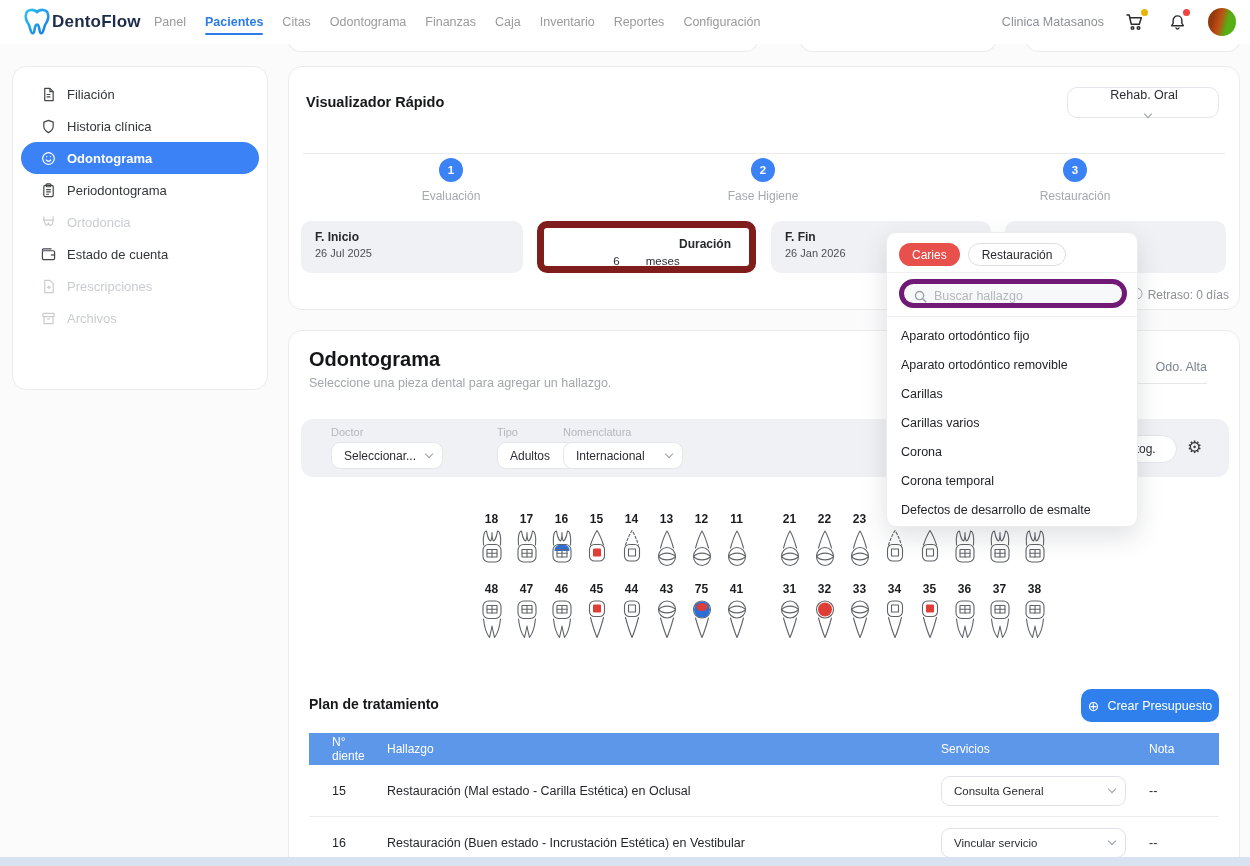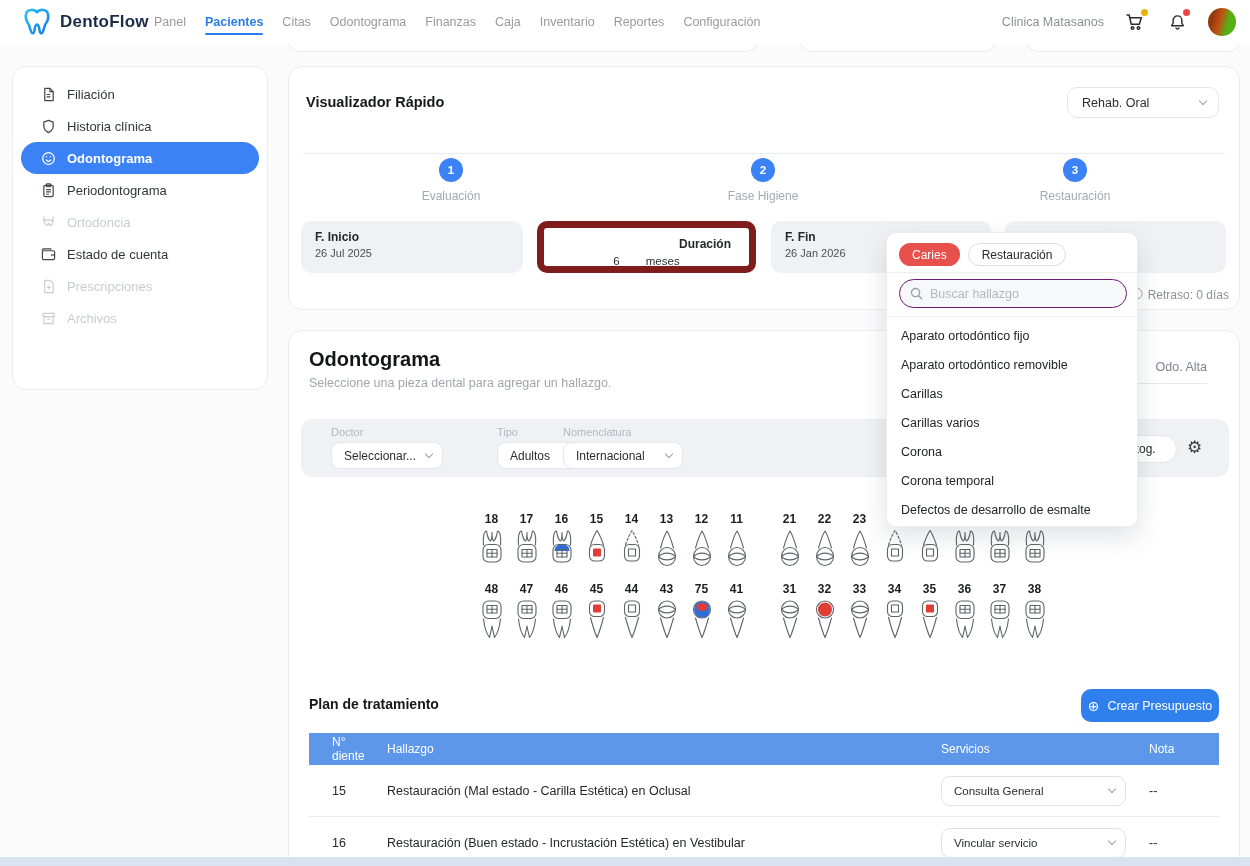--- a/index.html
+++ b/index.html
@@ -2,21 +2,21 @@
 <html><head>
 <meta charset="utf-8">
 <style>
   * { margin:0; padding:0; box-sizing:border-box; }
   html,body { background:#e9e9e9; }
   body { font-family:"Liberation Sans","DejaVu Sans",sans-serif; }
   #app { position:relative; width:1250px; height:866px; background:#fbfbfc; overflow:hidden; margin:0 auto; }
 
   
   .navbar { position:absolute; top:0; left:0; width:1250px; height:44px; background:#fff; z-index:50; display:flex; align-items:center; }
-  .brand { position:absolute; left:22px; top:0; height:44px; display:flex; align-items:center; gap:8px; }
+  .brand { position:absolute; left:22px; top:0; height:44px; display:flex; align-items:center; gap:0; }
   .brand-name { font-size:17px; font-weight:bold; color:#1c2b4a; letter-spacing:.2px; }
   .navlinks { position:absolute; left:152px; top:0; height:44px; display:flex; gap:15px; align-items:center; }
   .navlink { font-size:12.5px; color:#9a9a9a; cursor:pointer; position:relative; padding:13px 2px; }
   .navlink.active { color:#2b7ce8; font-weight:bold; }
   .navlink.active::after { content:""; position:absolute; left:2px; right:2px; bottom:7px; height:2.5px; border-radius:2px; background:#2b7ce8; }
   .nav-right { position:absolute; right:14px; top:0; height:44px; display:flex; align-items:center; gap:20px; }
   .clinic { font-size:12.5px; color:#8d9097; }
   .icon-btn { position:relative; width:22px; height:22px; display:flex; align-items:center; justify-content:center; }
   .badge-dot { position:absolute; top:-2px; right:-2px; width:7px; height:7px; border-radius:50%; }
   .avatar { width:28px; height:28px; border-radius:50%; background:linear-gradient(105deg,#93390d 20%,#c14d15 42%,#55b013 68%); }
@@ -32,21 +32,21 @@
   .sideitem { height:32px; margin:0 8px; display:flex; align-items:center; gap:11px; padding-left:20px; font-size:13px; color:#33363b; border-radius:16px; cursor:pointer; }
   .sideitem .sicon { width:15px; height:15px; color:#43464c; display:flex; }
   .sideitem.active { background:#3b82f6; color:#fff; font-weight:bold; }
   .sideitem.active .sicon { color:#fff; }
   .sideitem.disabled { color:#c9ccd2; cursor:default; }
   .sideitem.disabled .sicon { color:#c9ccd2; }
 
   
   .viz { left:288px; top:66px; width:952px; height:244px; }
   .viz-title { position:absolute; left:17px; top:27px; font-size:14.5px; font-weight:bold; color:#17181a; }
-  .phase-select { position:absolute; right:20px; top:20px; width:152px; height:31px; border:1px solid #e3e6ea; border-radius:10px; background:#fff; display:flex; align-items:center; justify-content:space-between; padding:0 12px 0 14px; font-size:12.5px; color:#2b2d31; cursor:pointer; }
+  .phase-select { position:absolute; right:20px; top:20px; width:152px; height:31px; border:1px solid #e3e6ea; border-radius:10px; background:#fff; display:flex; align-items:center; justify-content:space-between; padding:0 12px 0 14px; font-size:12.5px; color:#2b2d31; cursor:pointer;flex-direction:column; }
   .viz-divider { position:absolute; left:14px; right:14px; top:86px; height:1px; background:#ececec; }
   .step { position:absolute; top:91px; width:120px; text-align:center; }
   .step-circle { width:24px; height:24px; margin:0 auto; border-radius:50%; background:#3b82f6; color:#fff; font-size:11.5px; font-weight:bold; display:flex; align-items:center; justify-content:center; cursor:pointer; }
   .step-label { margin-top:7px; font-size:12px; color:#a5a9b0; }
   .info-card { position:absolute; top:154px; height:52px; border-radius:10px; background:#f0f1f4; padding:9px 14px; }
   .info-card.white { background:#fff; border:7px solid #7f1d1d; text-align:right; padding:9px 18px; }
   .ic-label { font-size:12px; font-weight:bold; color:#26282c; }
   .ic-value { font-size:11px; color:#4c4f55; margin-top:3px; }
   .dur-row { display:flex; justify-content:center; gap:26px; margin-top:4px; font-size:11.5px; color:#2c2e33; }
   .delay { position:absolute; right:10px; top:219px; display:flex; align-items:center; gap:5px; font-size:12px; color:#8e9196; }
@@ -84,21 +84,21 @@
   .c4 { width:78px; flex:none; padding-left:8px; }
   .row-select { width:185px; height:30px; border:1px solid #dfe2e6; border-radius:9px; background:#fff; display:flex; align-items:center; justify-content:space-between; padding:0 10px 0 12px; font-size:11.5px; color:#2b2d31; cursor:pointer; }
 
   
   .popup { position:absolute; left:886px; top:232px; width:252px; height:295px; background:#fff; border:1px solid #ededed; border-radius:10px; box-shadow:0 10px 26px rgba(40,50,70,.14); z-index:100; }
   .popup-tabs { position:absolute; left:12px; top:10px; display:flex; gap:8px; }
   .ptab { height:23px; padding:0 13px; border-radius:13px; font-size:12px; display:flex; align-items:center; cursor:pointer; }
   .ptab.active { background:#e8504c; color:#fff; }
   .ptab.plain { background:#fff; border:1px solid #ddd; color:#26282c; }
   .pdiv { position:absolute; left:0; right:0; height:1px; background:#f0f0f0; }
-  .psearch { position:absolute; left:12px; top:46px; width:228px; height:29px; background:#f7f8f9; border:1px solid #701a75; border-radius:15px; display:flex; align-items:center; padding:0 10px; gap:7px; }
+  .psearch { position:absolute; left:12px; top:46px; width:228px; height:29px; background:#f7f8f9; border:5px solid #701a75; border-radius:15px; display:flex; align-items:flex-end; padding:0 10px; gap:7px; }
   .psearch input { border:none; outline:none; background:transparent; font-size:12.5px; color:#333; width:100%; font-family:inherit; }
   .psearch input::placeholder { color:#b3b7bd; }
   .plist { position:absolute; left:0; top:88px; width:100%; }
   .pitem { height:29px; display:flex; align-items:center; padding-left:14px; font-size:12.5px; color:#222428; cursor:pointer; }
 
   .bottom-strip { position:absolute; left:0; top:857px; width:1250px; height:9px; background:#d9e2f0; z-index:60; }
 </style>
 </head>
 <body>
 

